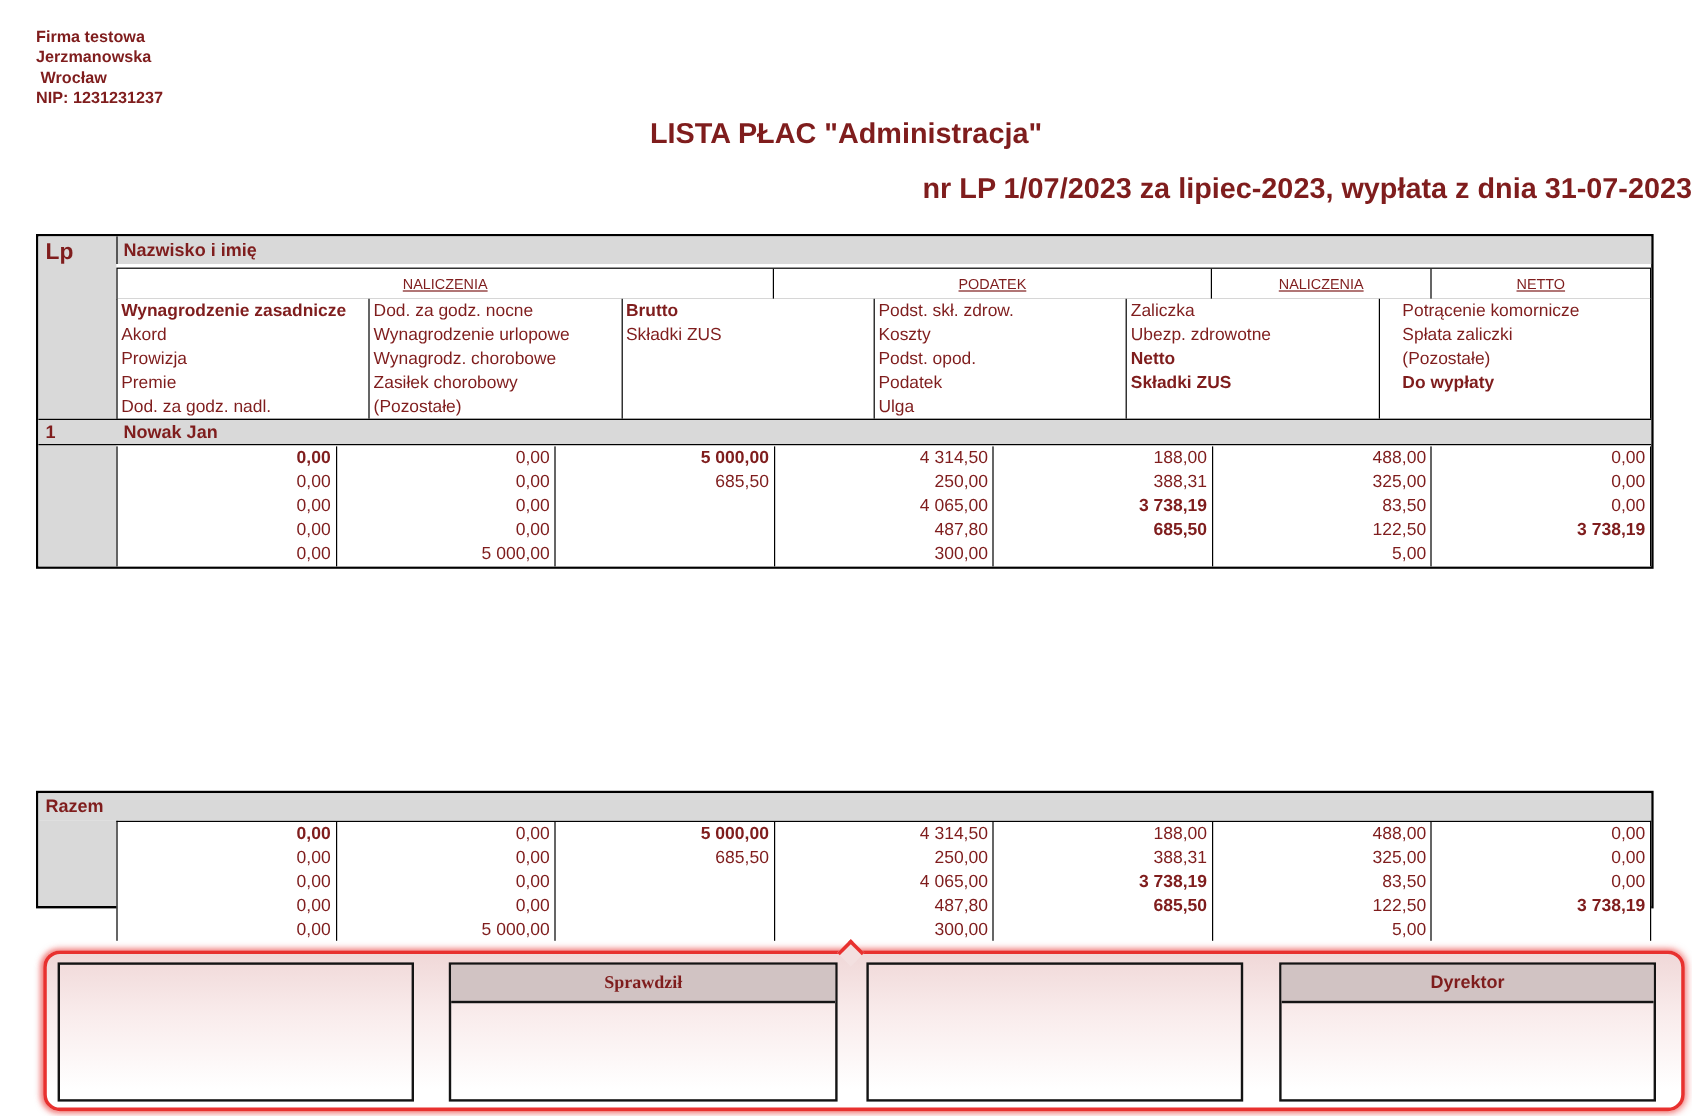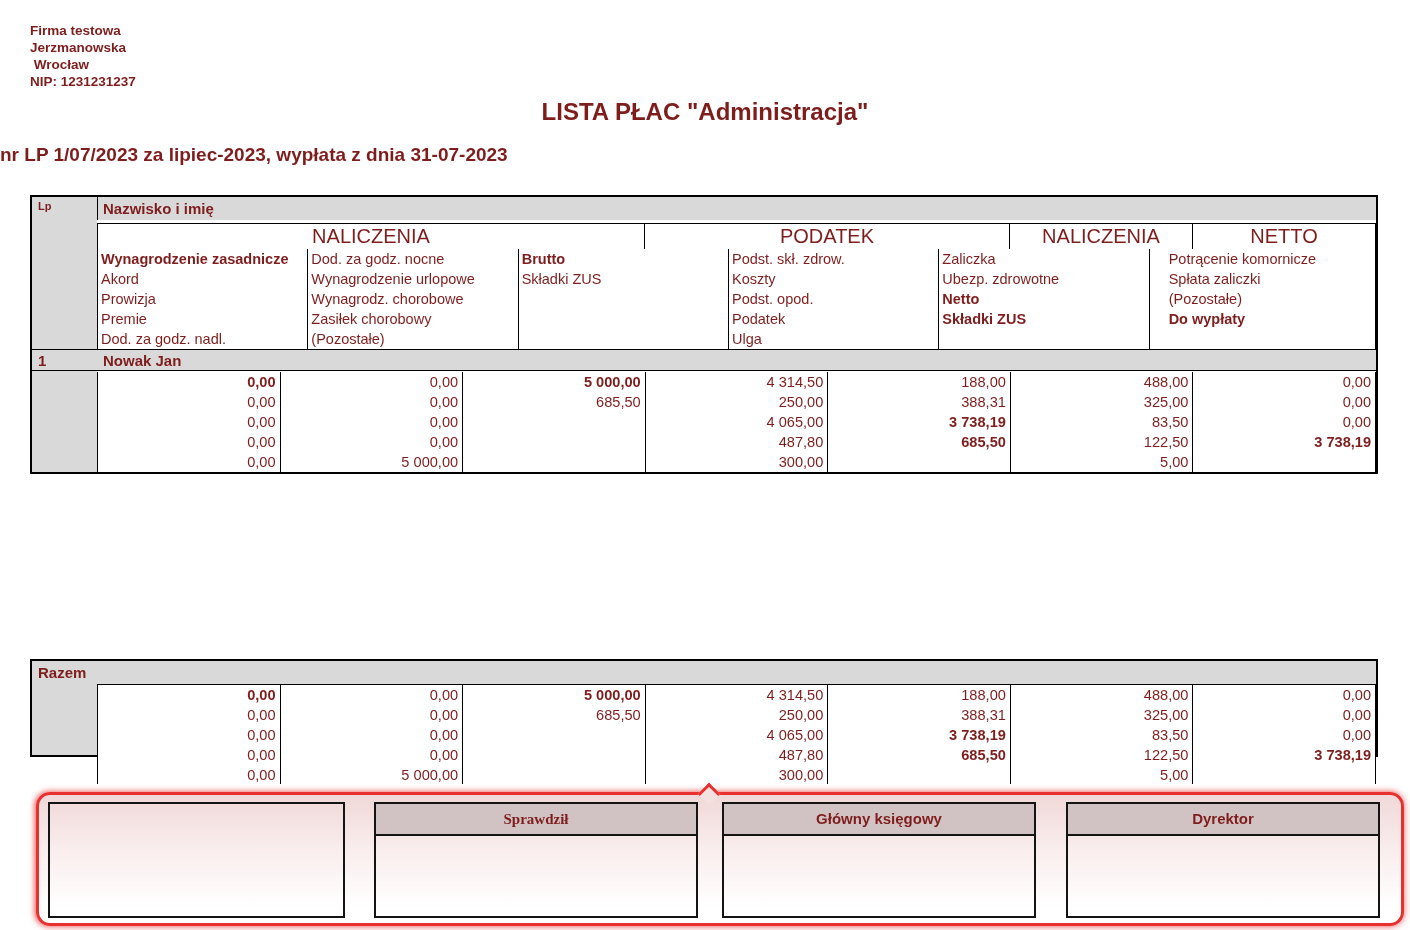--- a/index.html
+++ b/index.html
@@ -5,30 +5,30 @@
   html,body{margin:0;padding:0;background:#fff;}
   .page{
     position:relative;width:1410px;height:930px;background:#ffffff;
     font-family:"Liberation Sans","DejaVu Sans",sans-serif;color:#7f1d1d;overflow:hidden;
   }
   
   .company{position:absolute;left:30px;top:22px;font-size:13.5px;font-weight:bold;line-height:17px;}
   .company div{white-space:pre;}
   
   .title{position:absolute;left:0;top:98px;width:100%;text-align:center;font-size:24px;font-weight:bold;}
-  .subtitle{position:absolute;left:0;top:144px;width:100%;text-align:left;font-size:19px;font-weight:bold;}
+  .subtitle{position:absolute;left:0;top:144px;width:100%;text-align:right;font-size:24px;font-weight:bold;}
   
   .ptable{position:absolute;left:30px;top:195px;width:1348px;height:279px;border:2px solid #000;box-sizing:border-box;background:#fff;}
   .rowA{position:absolute;left:0;top:0;width:100%;height:23px;background:#d9d9d9;}
-  .rowA .lp{position:absolute;left:6px;top:3px;font-size:11px;font-weight:bold;}
+  .rowA .lp{position:absolute;left:6px;top:3px;font-size:19px;font-weight:bold;}
   .rowA .nm{position:absolute;left:71px;top:3px;font-size:15px;font-weight:bold;}
   .rowA .div{position:absolute;left:65px;top:0;width:1px;height:23px;background:#000;}
   .graycol{position:absolute;left:0;top:23px;bottom:0;width:65px;background:#d9d9d9;}
   .grp-row{position:absolute;left:65px;top:26px;width:1279px;height:27px;display:flex;border:1px solid #000;box-sizing:border-box;background:#fff;}
-  .grp-cell{border-right:1px solid #000;display:flex;align-items:center;justify-content:center;font-size:20px;box-sizing:border-box;overflow:hidden;}
+  .grp-cell{border-right:1px solid #000;display:flex;align-items:center;justify-content:center;font-size:12px;box-sizing:border-box;overflow:hidden;text-decoration:underline;}
   .grp-cell:last-child{border-right:none;}
   .col-row{position:absolute;left:65px;top:52px;width:1279px;height:101px;display:flex;border:1px solid #000;border-top:none;box-sizing:border-box;background:#fff;}
   .hcol{flex:1 1 0%;border-right:1px solid #000;box-sizing:border-box;overflow:hidden;}
   .hcol:last-child{border-right:none;padding-left:16px;}
   .hline{height:20px;line-height:20px;padding-left:3px;font-size:14.5px;white-space:nowrap;overflow:hidden;}
   .band{position:absolute;left:0;top:152px;width:100%;height:22px;background:#d9d9d9;border-top:1px solid #000;border-bottom:1px solid #000;box-sizing:border-box;}
   .band .lpno{position:absolute;left:6px;top:2px;font-size:15px;font-weight:bold;}
   .band .ename{position:absolute;left:71px;top:2px;font-size:15px;font-weight:bold;}
   .vgrid{position:absolute;left:65px;top:175px;width:1279px;height:100px;display:flex;border-left:1px solid #000;border-right:1px solid #000;box-sizing:border-box;background:#fff;justify-content:space-between;}
   .vcol{flex:1 1 0%;border-right:1px solid #000;box-sizing:border-box;overflow:hidden;}
@@ -245,21 +245,20 @@
   </div>
 
   <div class="sigbox sb1">
     <div class="sigarea"></div>
   </div>
   <div class="sigbox sb2">
     <div class="sighead">Sprawdził</div>
     <div class="sigarea"></div>
   </div>
   <div class="sigbox sb3">
-    <div class="sighead">Główny księgowy</div>
     <div class="sigarea"></div>
   </div>
   <div class="sigbox sb4">
     <div class="sighead">Dyrektor</div>
     <div class="sigarea"></div>
   </div>
 
 </div>
 
 </body></html>

